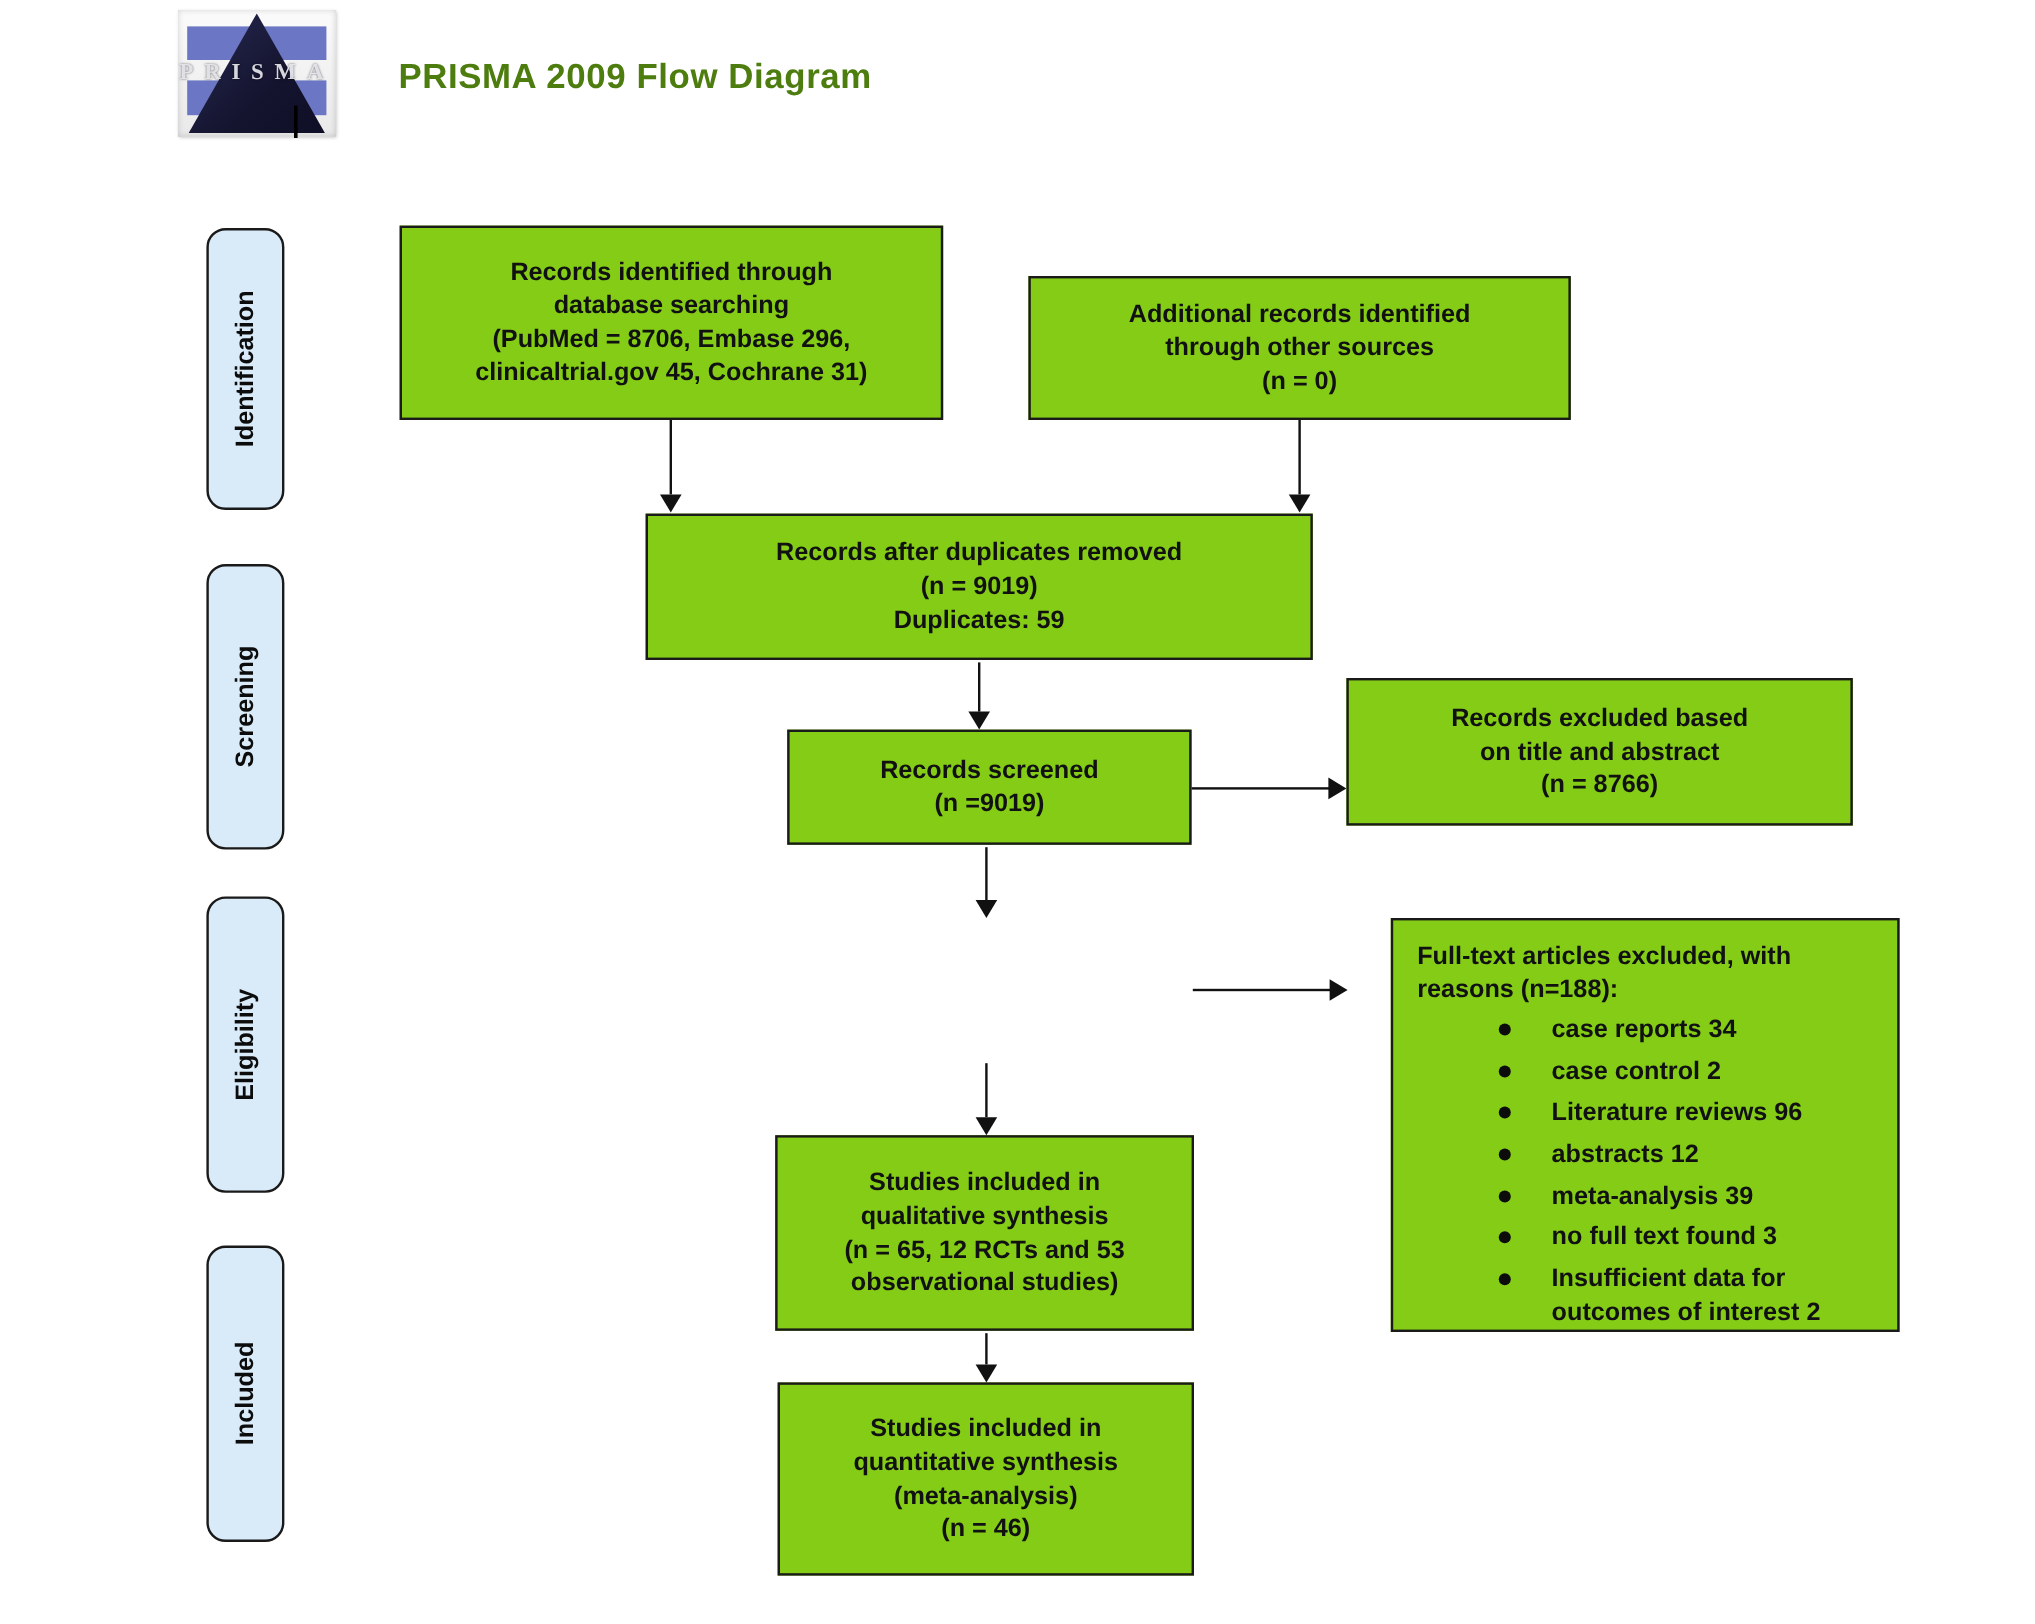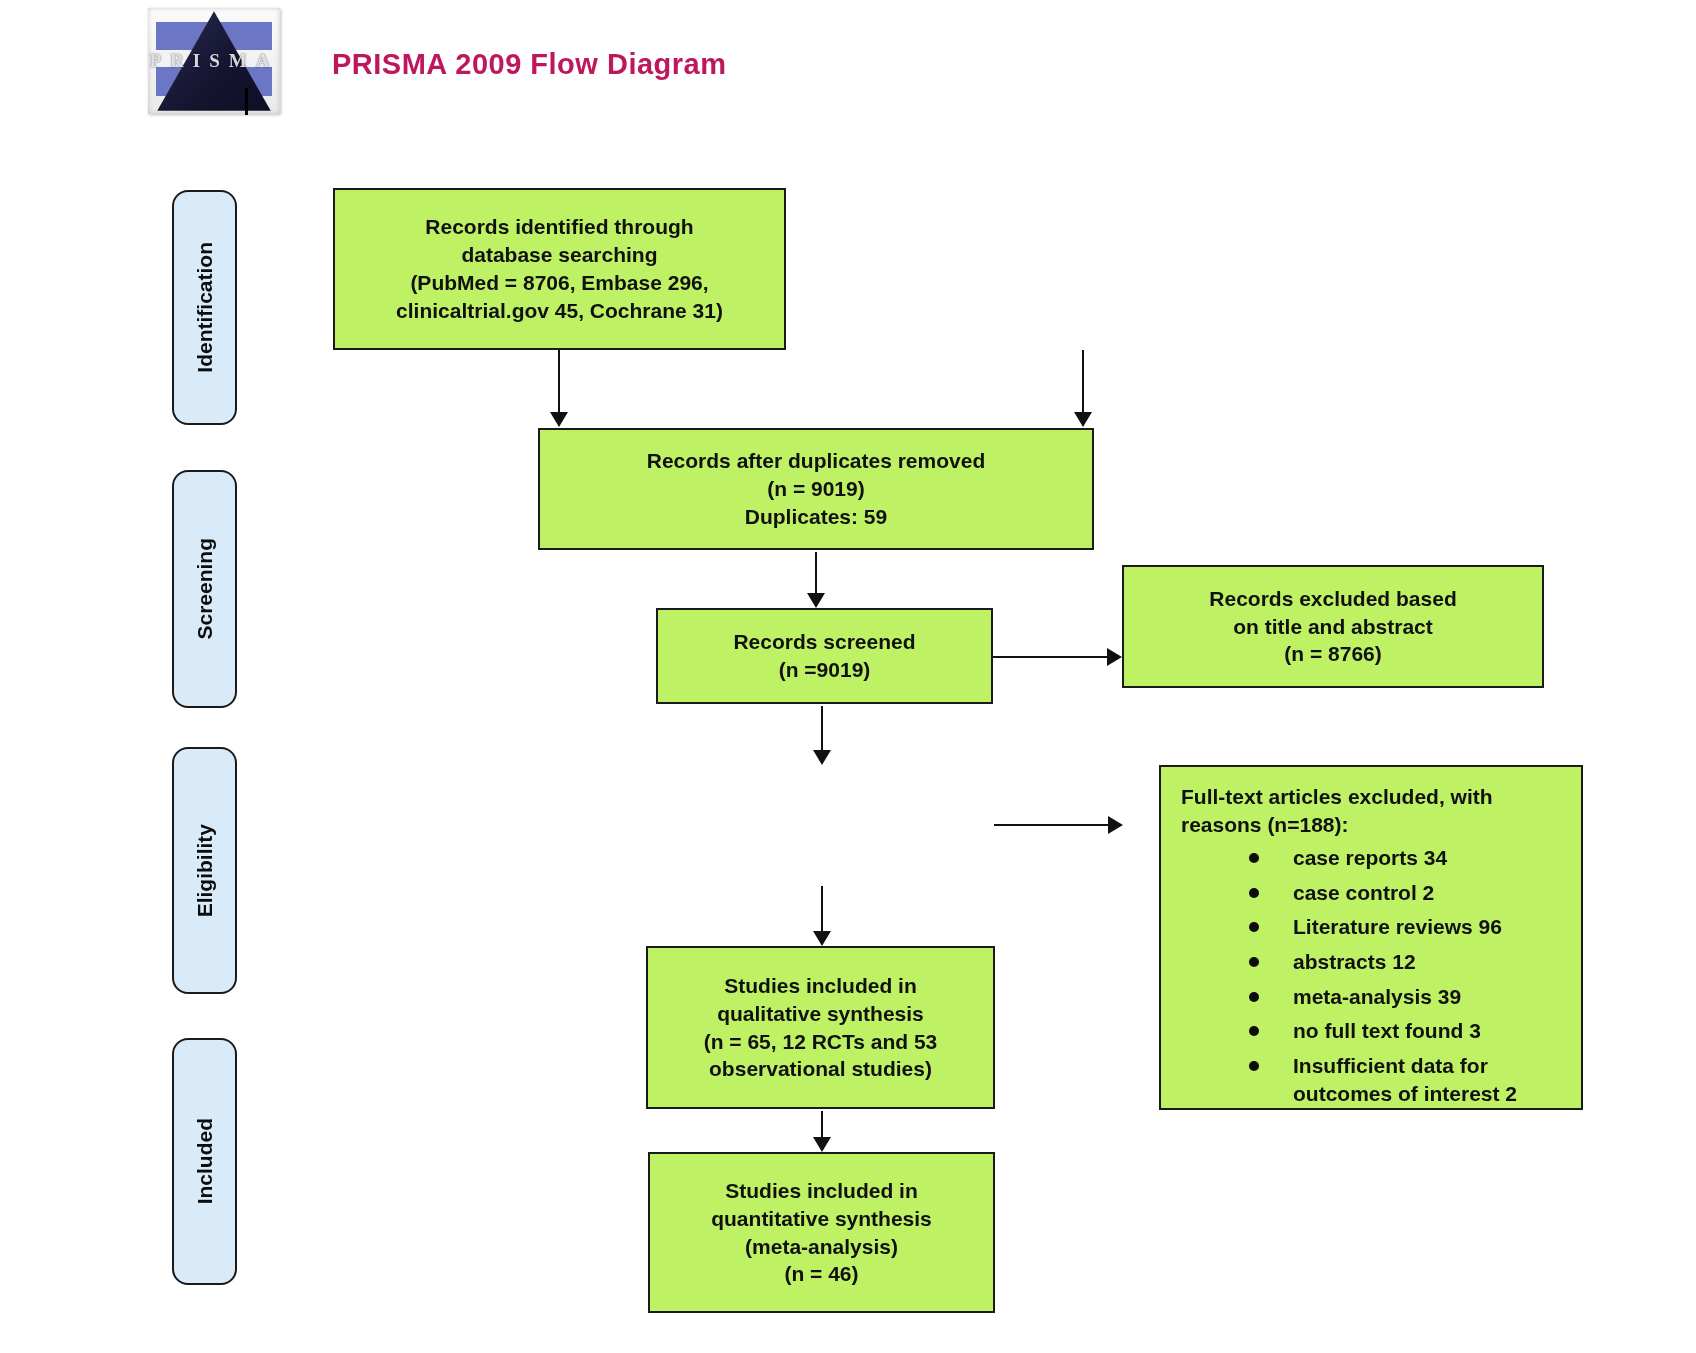--- a/index.html
+++ b/index.html
@@ -15,35 +15,35 @@
   .logo .bar.bottom { top:56%; }
   .logo .tri { position:absolute; inset:0;
                clip-path: polygon(50% 3%, 7% 97%, 93% 97%);
                background:linear-gradient(135deg,#2a2a55 0%,#14142f 60%,#0d0d24 100%); }
   .logo .word { position:absolute; left:0; right:0; top:40%; text-align:center;
                 font-family:"Liberation Serif", serif; font-size:19px; font-weight:600;
                 letter-spacing:9px; color:rgba(232,232,240,.92);
                 text-shadow:0 0 2px rgba(0,0,0,.6); }
   .cursor { position:absolute; left:245px; top:88px; width:3px; height:27px; background:#000; }
   .title { position:absolute; left:332px; top:48px; font-size:29px; font-weight:800;
-           letter-spacing:.5px; color:#be185d; }
+           letter-spacing:.5px; color:#4d7c0f; }
 
   
   .stage { position:absolute; left:172px; width:65px; box-sizing:border-box;
            background:var(--stage-fill,#d9ebf9); border:2px solid #1a1a1a; border-radius:16px;
            display:flex; align-items:center; justify-content:center; }
   .stage span { writing-mode:vertical-rl; transform:rotate(180deg);
                 font-weight:700; font-size:21px; color:#0c0c0c; }
   #stage-identification { top:190px; height:235px; }
   #stage-screening      { top:470px; height:238px; }
   #stage-eligibility    { top:747px; height:247px; }
   #stage-included       { top:1038px; height:247px; }
 
   
-  .box { position:absolute; box-sizing:border-box; background:#bef264;
+  .box { position:absolute; box-sizing:border-box; background:#84cc16;
          border:2.5px solid var(--border,#1a1a1a);
          display:flex; align-items:center; justify-content:center;
          text-align:center; white-space:pre-line;
          font-size:21px; font-weight:700; line-height:1.33; padding:6px 10px; }
   #box-db-search        { left:333px; top:188px;  width:453px; height:162px; }
   #box-other-sources    { left:857px; top:230px;  width:452px; height:120px; }
   #box-after-duplicates { left:538px; top:428px;  width:556px; height:122px; }
   #box-screened         { left:656px; top:608px;  width:337px; height:96px; }
   #box-excluded-ta      { left:1122px; top:565px; width:422px; height:123px; }
   #box-ft-assessed      { left:650px; top:765px;  width:344px; height:119px; }
@@ -101,20 +101,23 @@
   </div>
   <div class="stage" id="stage-included">
     <span>Included</span>
   </div>
 
   <div class="box" id="box-db-search">Records identified through
 database searching
 (PubMed = 8706, Embase 296,
 clinicaltrial.gov 45, Cochrane 31)</div>
 
+  <div class="box" id="box-other-sources">Additional records identified
+through other sources
+(n = 0)</div>
 
   <div class="box" id="box-after-duplicates">Records after duplicates removed
 (n = 9019)
 Duplicates: 59</div>
 
   <div class="box" id="box-screened">Records screened
 (n =9019)</div>
 
   <div class="box" id="box-excluded-ta">Records excluded based
 on title and abstract

